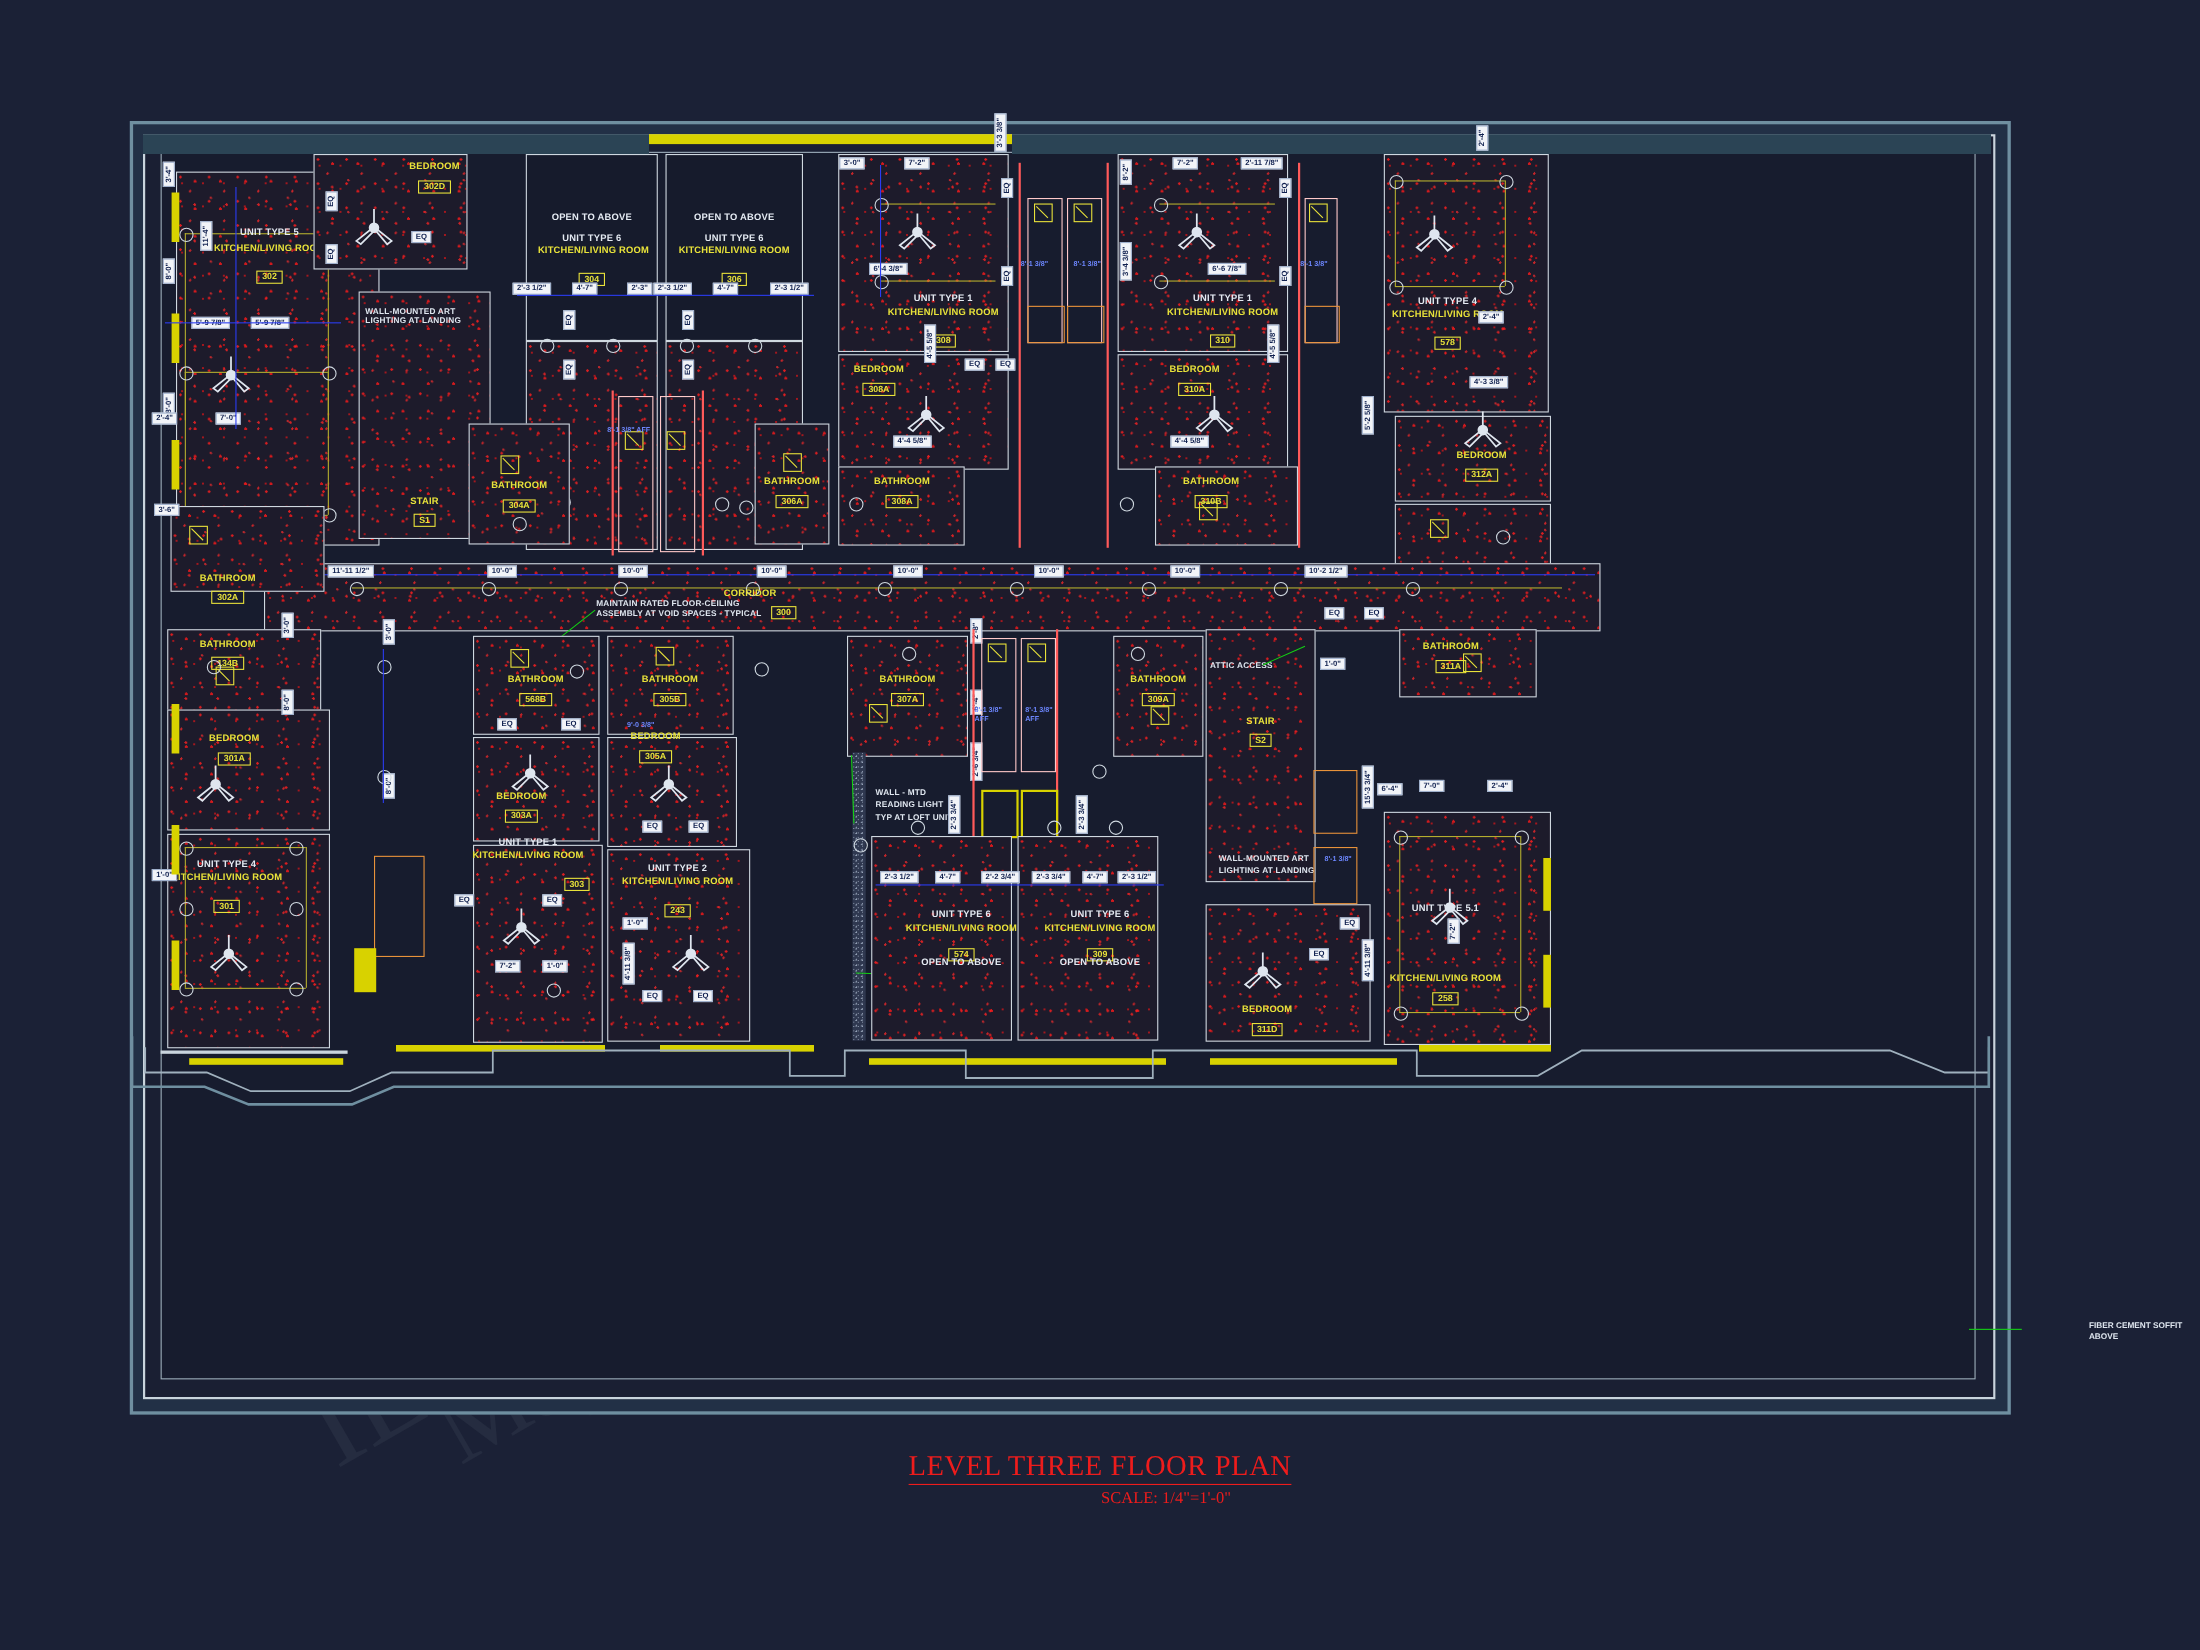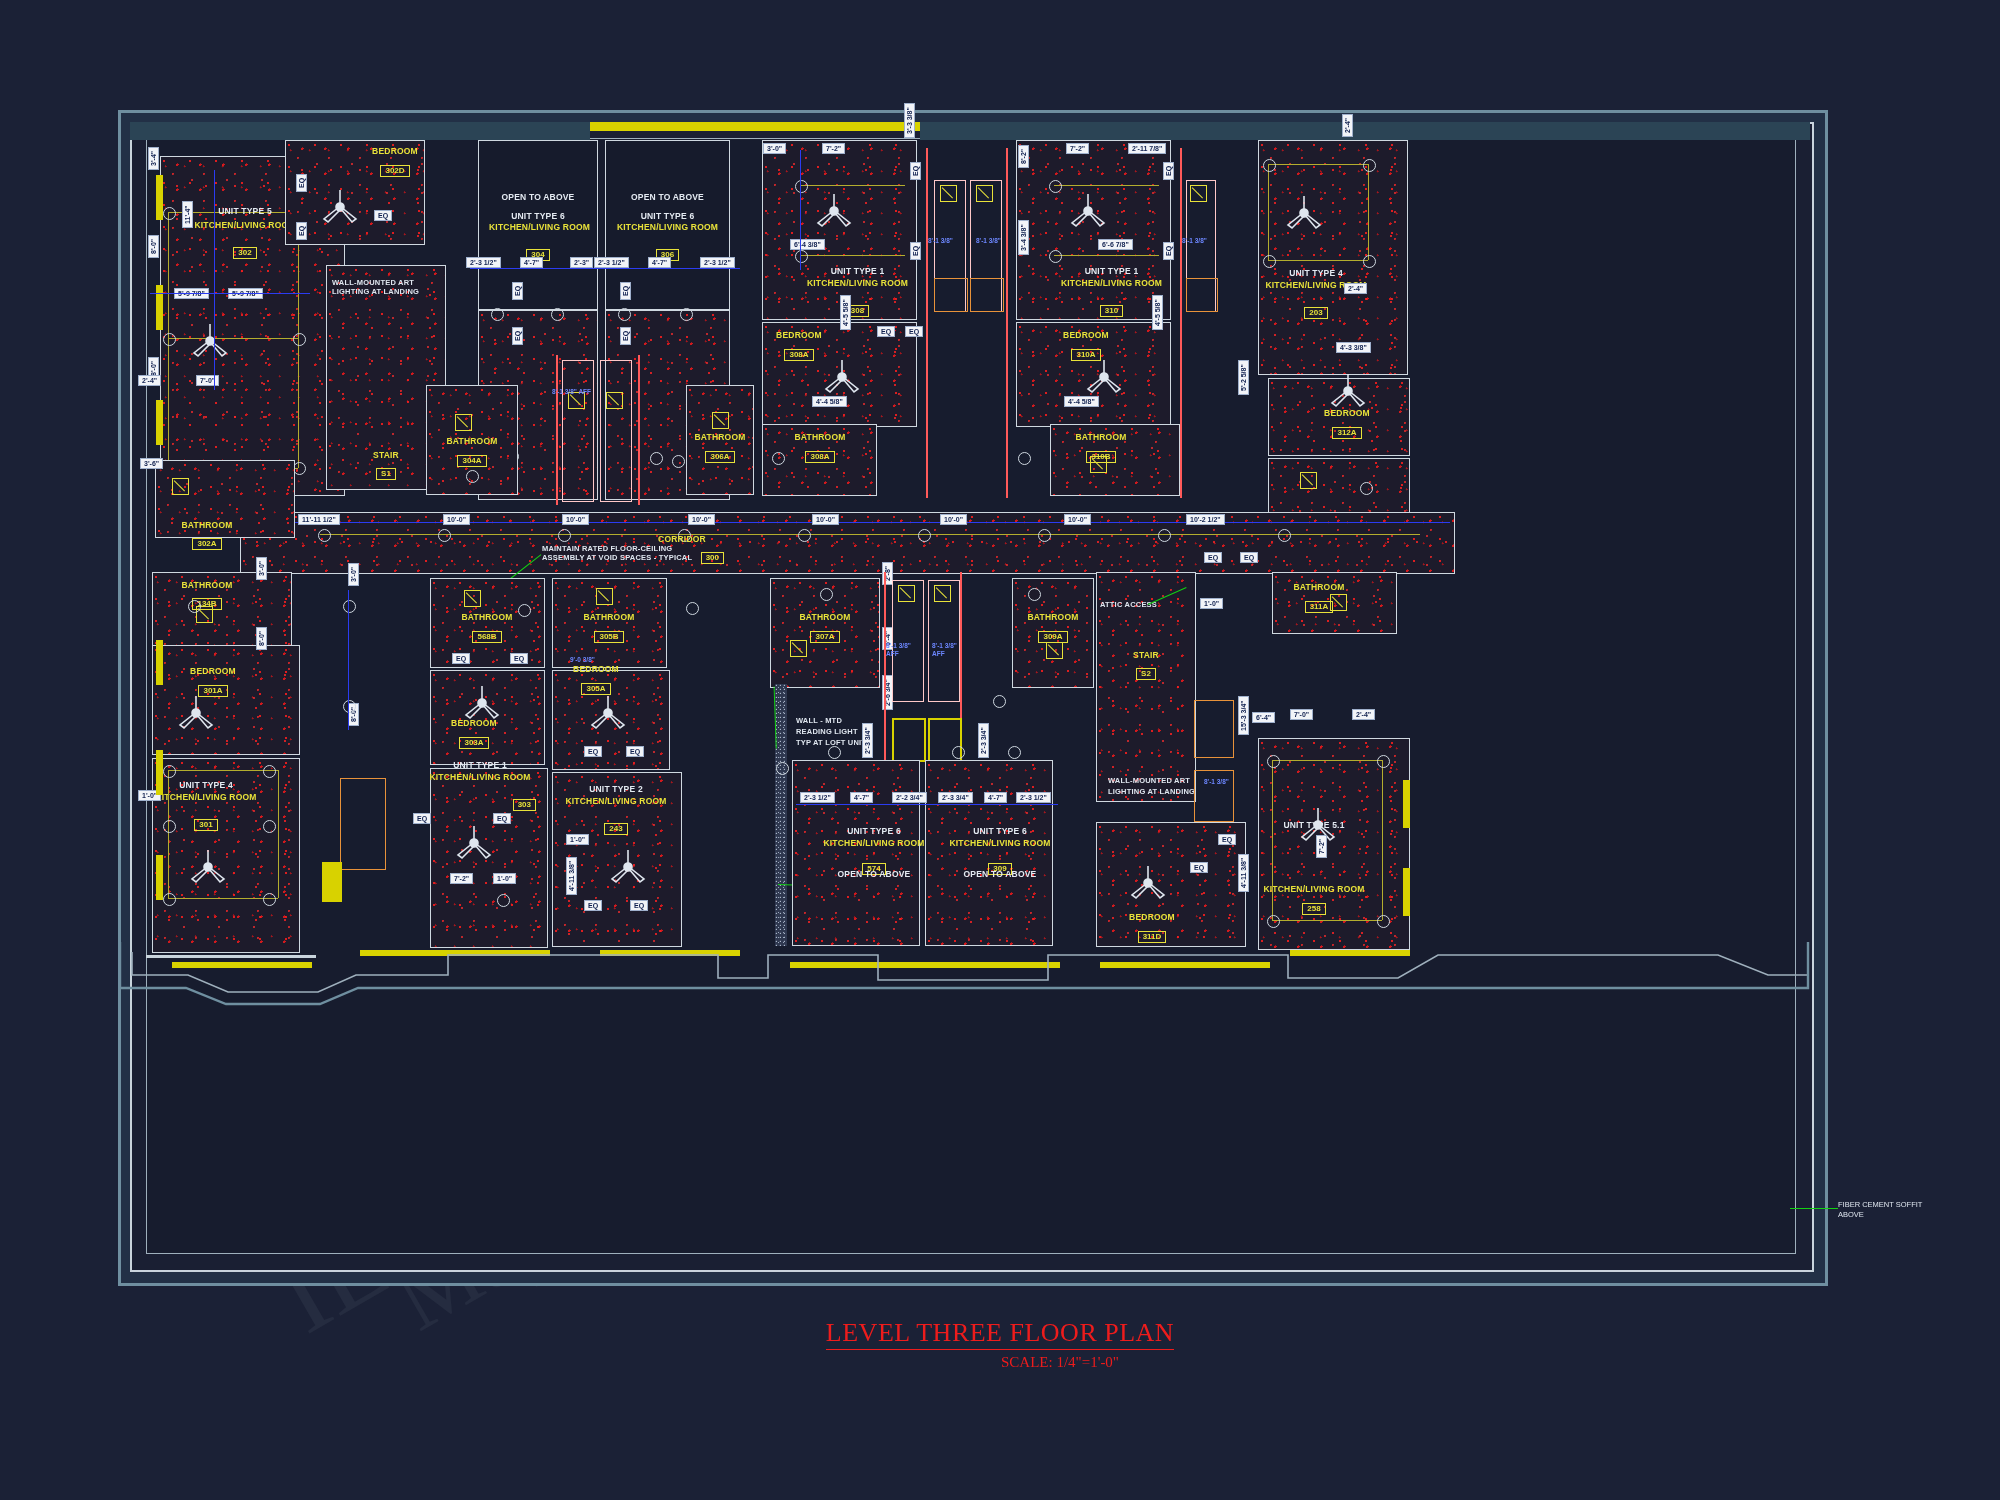--- a/index.html
+++ b/index.html
@@ -76,22 +76,22 @@
       letter-spacing:.5px;display:inline-block;border-bottom:1.5px solid #ee1c1c;padding-bottom:1px;}
   #plan-scale{color:#ee1c1c;font-family:"Liberation Serif",serif;font-size:15px;margin-top:4px;}
   #scale-wrap{width:2000px;text-align:center;}
   #scale-inner{display:inline-block;margin-left:120px;}
 
   
   .wm{position:absolute;color:rgba(225,232,242,.055);font-family:"Liberation Serif",serif;
      font-size:86px;white-space:nowrap;transform:rotate(-30deg);pointer-events:none;user-select:none;}
 
   
-  #soffit-note{position:absolute;left:1838px;top:1200px;color:#dfe6ef;font-size:7.5px;
-     font-weight:400;line-height:1.35;}
+  #soffit-note{position:absolute;left:1899px;top:1200px;color:#dfe6ef;font-size:7.5px;
+     font-weight:700;line-height:1.35;}
 </style>
 </head>
 <body>
 
 <div id="plan">
 
   <div class="wm" style="left:250px;top:1100px;font-size:110px;">ILLEGIBLE</div>
   <div class="wm" style="left:330px;top:980px;font-size:92px;">May be used for Permit Plans</div>
   <div class="wm" style="left:640px;top:560px;font-size:92px;">May be used for Permit Plans</div>
 
@@ -358,21 +358,21 @@
   <div class="yline-v" style="left:1268px;top:164px;height:96px;"></div>
   <div class="yline-v" style="left:1368px;top:164px;height:96px;"></div>
   <div class="yline" style="left:1268px;top:260px;width:100px;"></div>
   <div class="puck" style="left:1263px;top:159px;"></div>
   <div class="puck" style="left:1363px;top:159px;"></div>
   <div class="puck" style="left:1263px;top:255px;"></div>
   <div class="puck" style="left:1363px;top:255px;"></div>
   <div class="lbl lbl-white" style="left:1256px;top:268px;width:120px;">UNIT TYPE 4</div>
   <div class="lbl lbl-yellow" style="left:1256px;top:280px;width:120px;">KITCHEN/LIVING ROOM</div>
   <div class="lbl" style="left:1256px;top:300px;width:120px;text-align:center;">
-    <span class="tagbox">203</span>
+    <span class="tagbox">578</span>
   </div>
   <div class="dimtxt v" style="left:1342px;top:137px;">2'-4"</div>
   <div class="dimtxt" style="left:1344px;top:283px;">2'-4"</div>
   <div class="dimtxt" style="left:1336px;top:342px;">4'-3 3/8"</div>
   <div class="dimtxt v" style="left:1238px;top:395px;">5'-2 5/8"</div>
 
   <div class="room hatch" style="left:1268px;top:378px;width:142px;height:78px;"></div>
   <div class="lbl lbl-yellow" style="left:1306px;top:408px;width:82px;">BEDROOM</div>
   <div class="lbl" style="left:1306px;top:420px;width:82px;text-align:center;">
     <span class="tagbox">312A</span>

